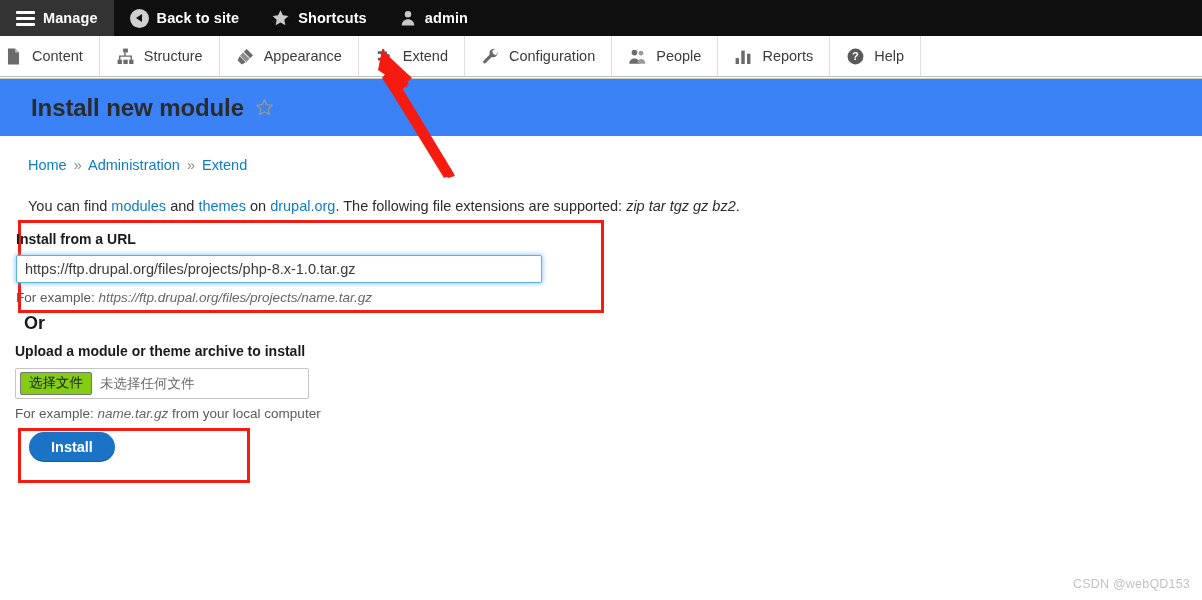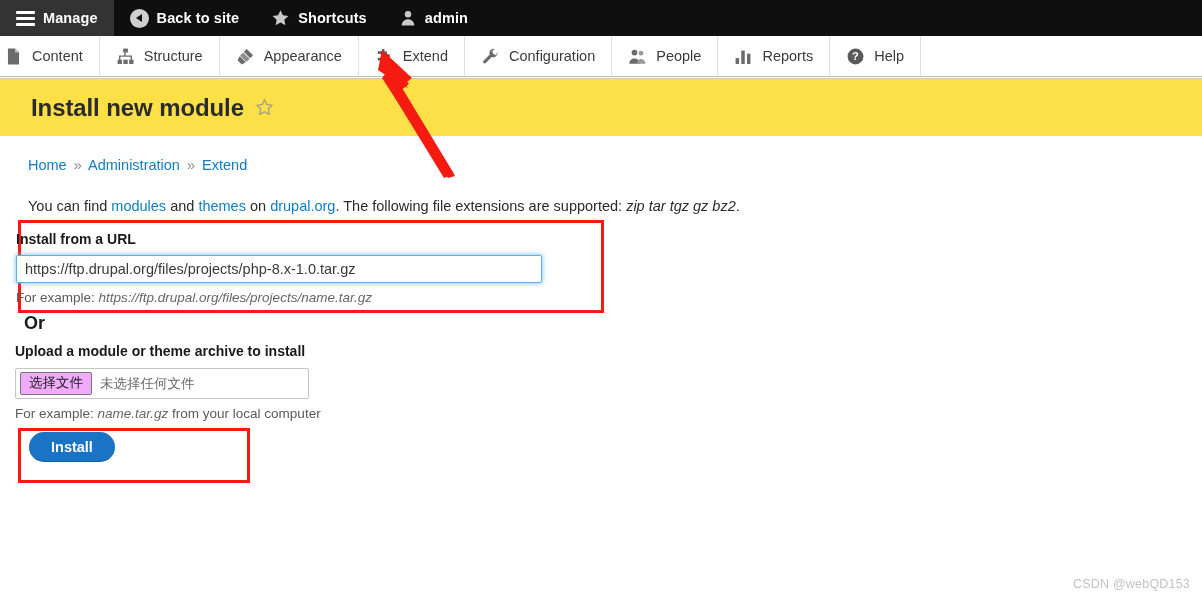--- a/index.html
+++ b/index.html
@@ -60,21 +60,21 @@
     padding:0 16px; color:#3b3b3b; font-size:14.5px;
     border-right:1px solid #e0e0e0; cursor:pointer; white-space:nowrap;
   }
   .menu-item:first-child{ padding-left:4px; }
   .menu-spacer{ flex:1; border-right:none; }
   .menu-item .mi { width:19px; height:19px; flex:none; display:block; }
 
   
   .title-band {
     position:absolute; left:0; top:78px; width:1202px; height:58px;
-    background:#fde047; border-top:1px solid #c9c9c0;
+    background:#3b82f6; border-top:1px solid #c9c9c0;
     display:flex; align-items:center;
   }
   .page-title {
     margin-left:31px; font-size:24px; color:#2b2b2b; font-weight:bold;
     letter-spacing:-.1px;
   }
   .title-star { margin-left:11px; width:19px; height:19px; display:inline-block; vertical-align:-2px;}
 
   
   .content { position:absolute; left:0; top:136px; width:1202px; }
@@ -108,21 +108,21 @@
 
   .or-label { position:absolute; left:24px; top:313px; font-size:18px; font-weight:bold; color:#1a1a1a;text-align:right; }
 
   .field-upload { position:absolute; left:15px; top:343px; }
   .file-row {
     margin-top:9px; width:294px; height:31px;
     border:1px solid #c5c5c5; background:#fff; border-radius:2px;
     display:flex; align-items:center; padding:0 4px;
   }
   .file-btn {
-    border:1px solid #767676; background:#f0abfc; border-radius:2px;
+    border:1px solid #767676; background:#84cc16; border-radius:2px;
     font-size:13.5px; color:#1a1a1a; padding:2px 8px; line-height:1.25;
     cursor:pointer; white-space:nowrap;
   }
   .file-none { margin-left:8px; font-size:13.5px; color:#6a6a6a; white-space:nowrap; }
 
   .btn-install {
     position:absolute; left:29px; top:432px;
     background:#1a73c4; color:#fff; border:none;
     border-radius:17px; padding:0 22px; height:30px;
     font-size:14.5px; font-weight:bold; cursor:pointer;

